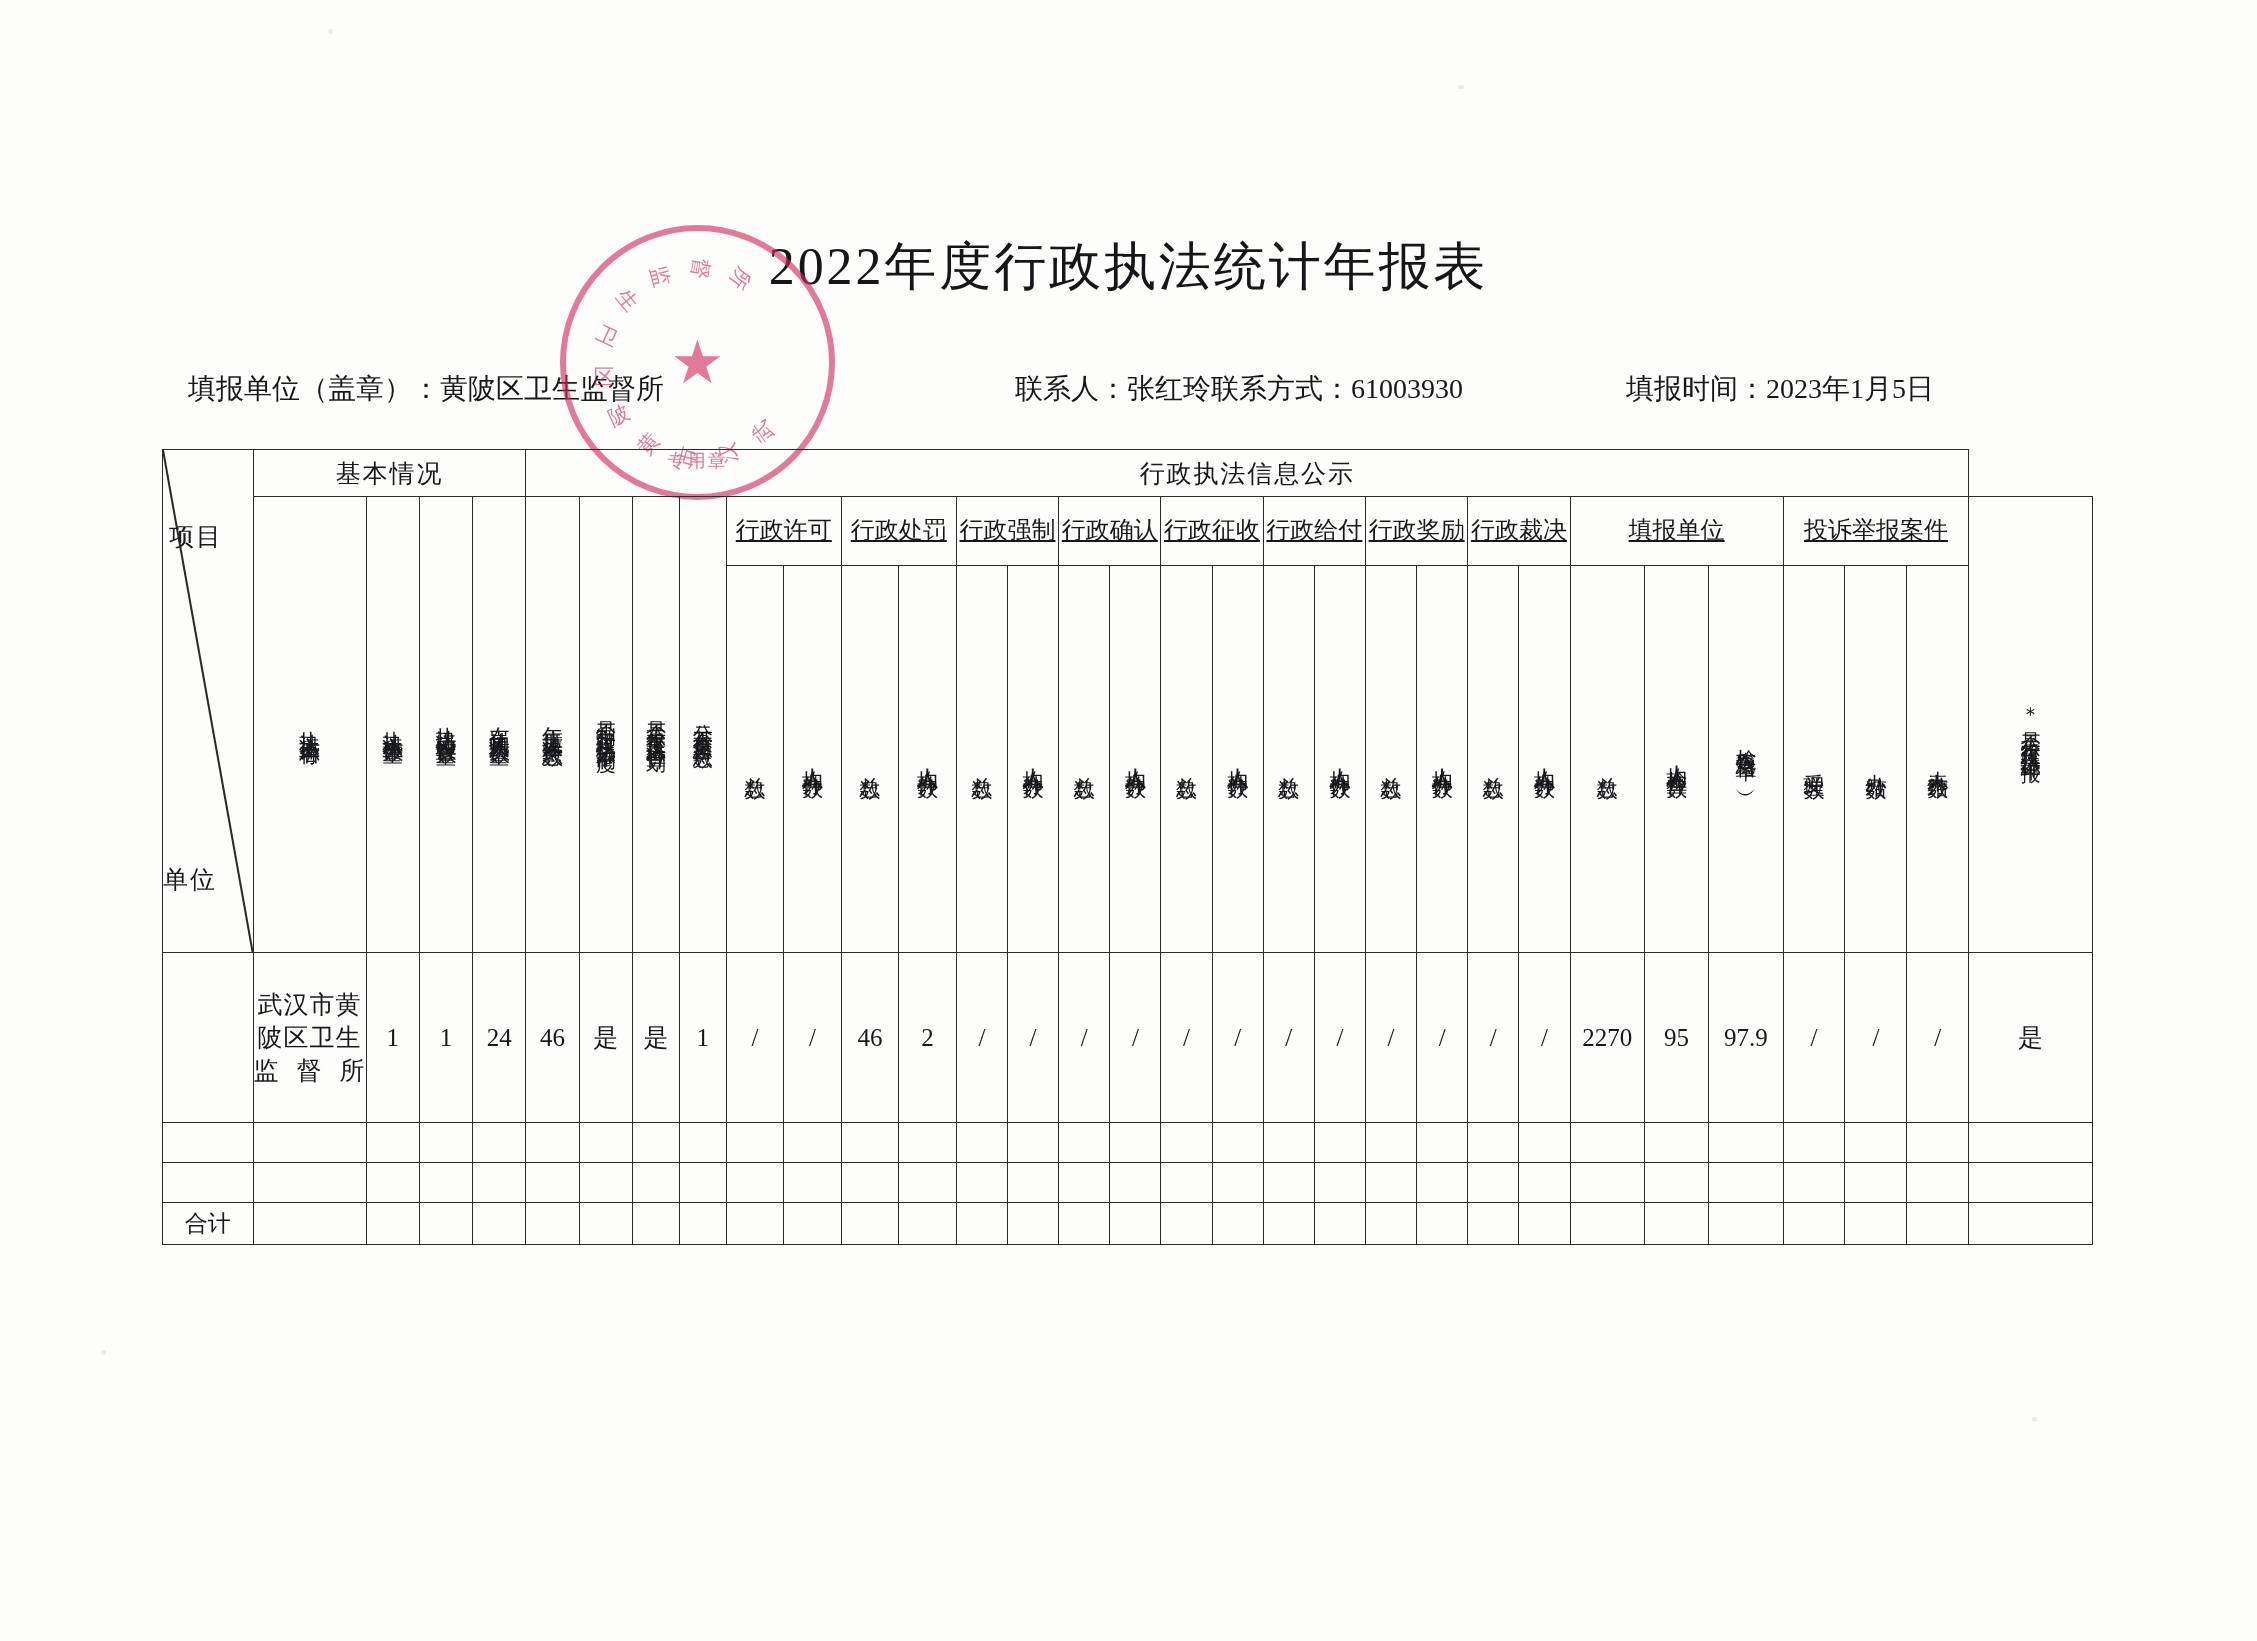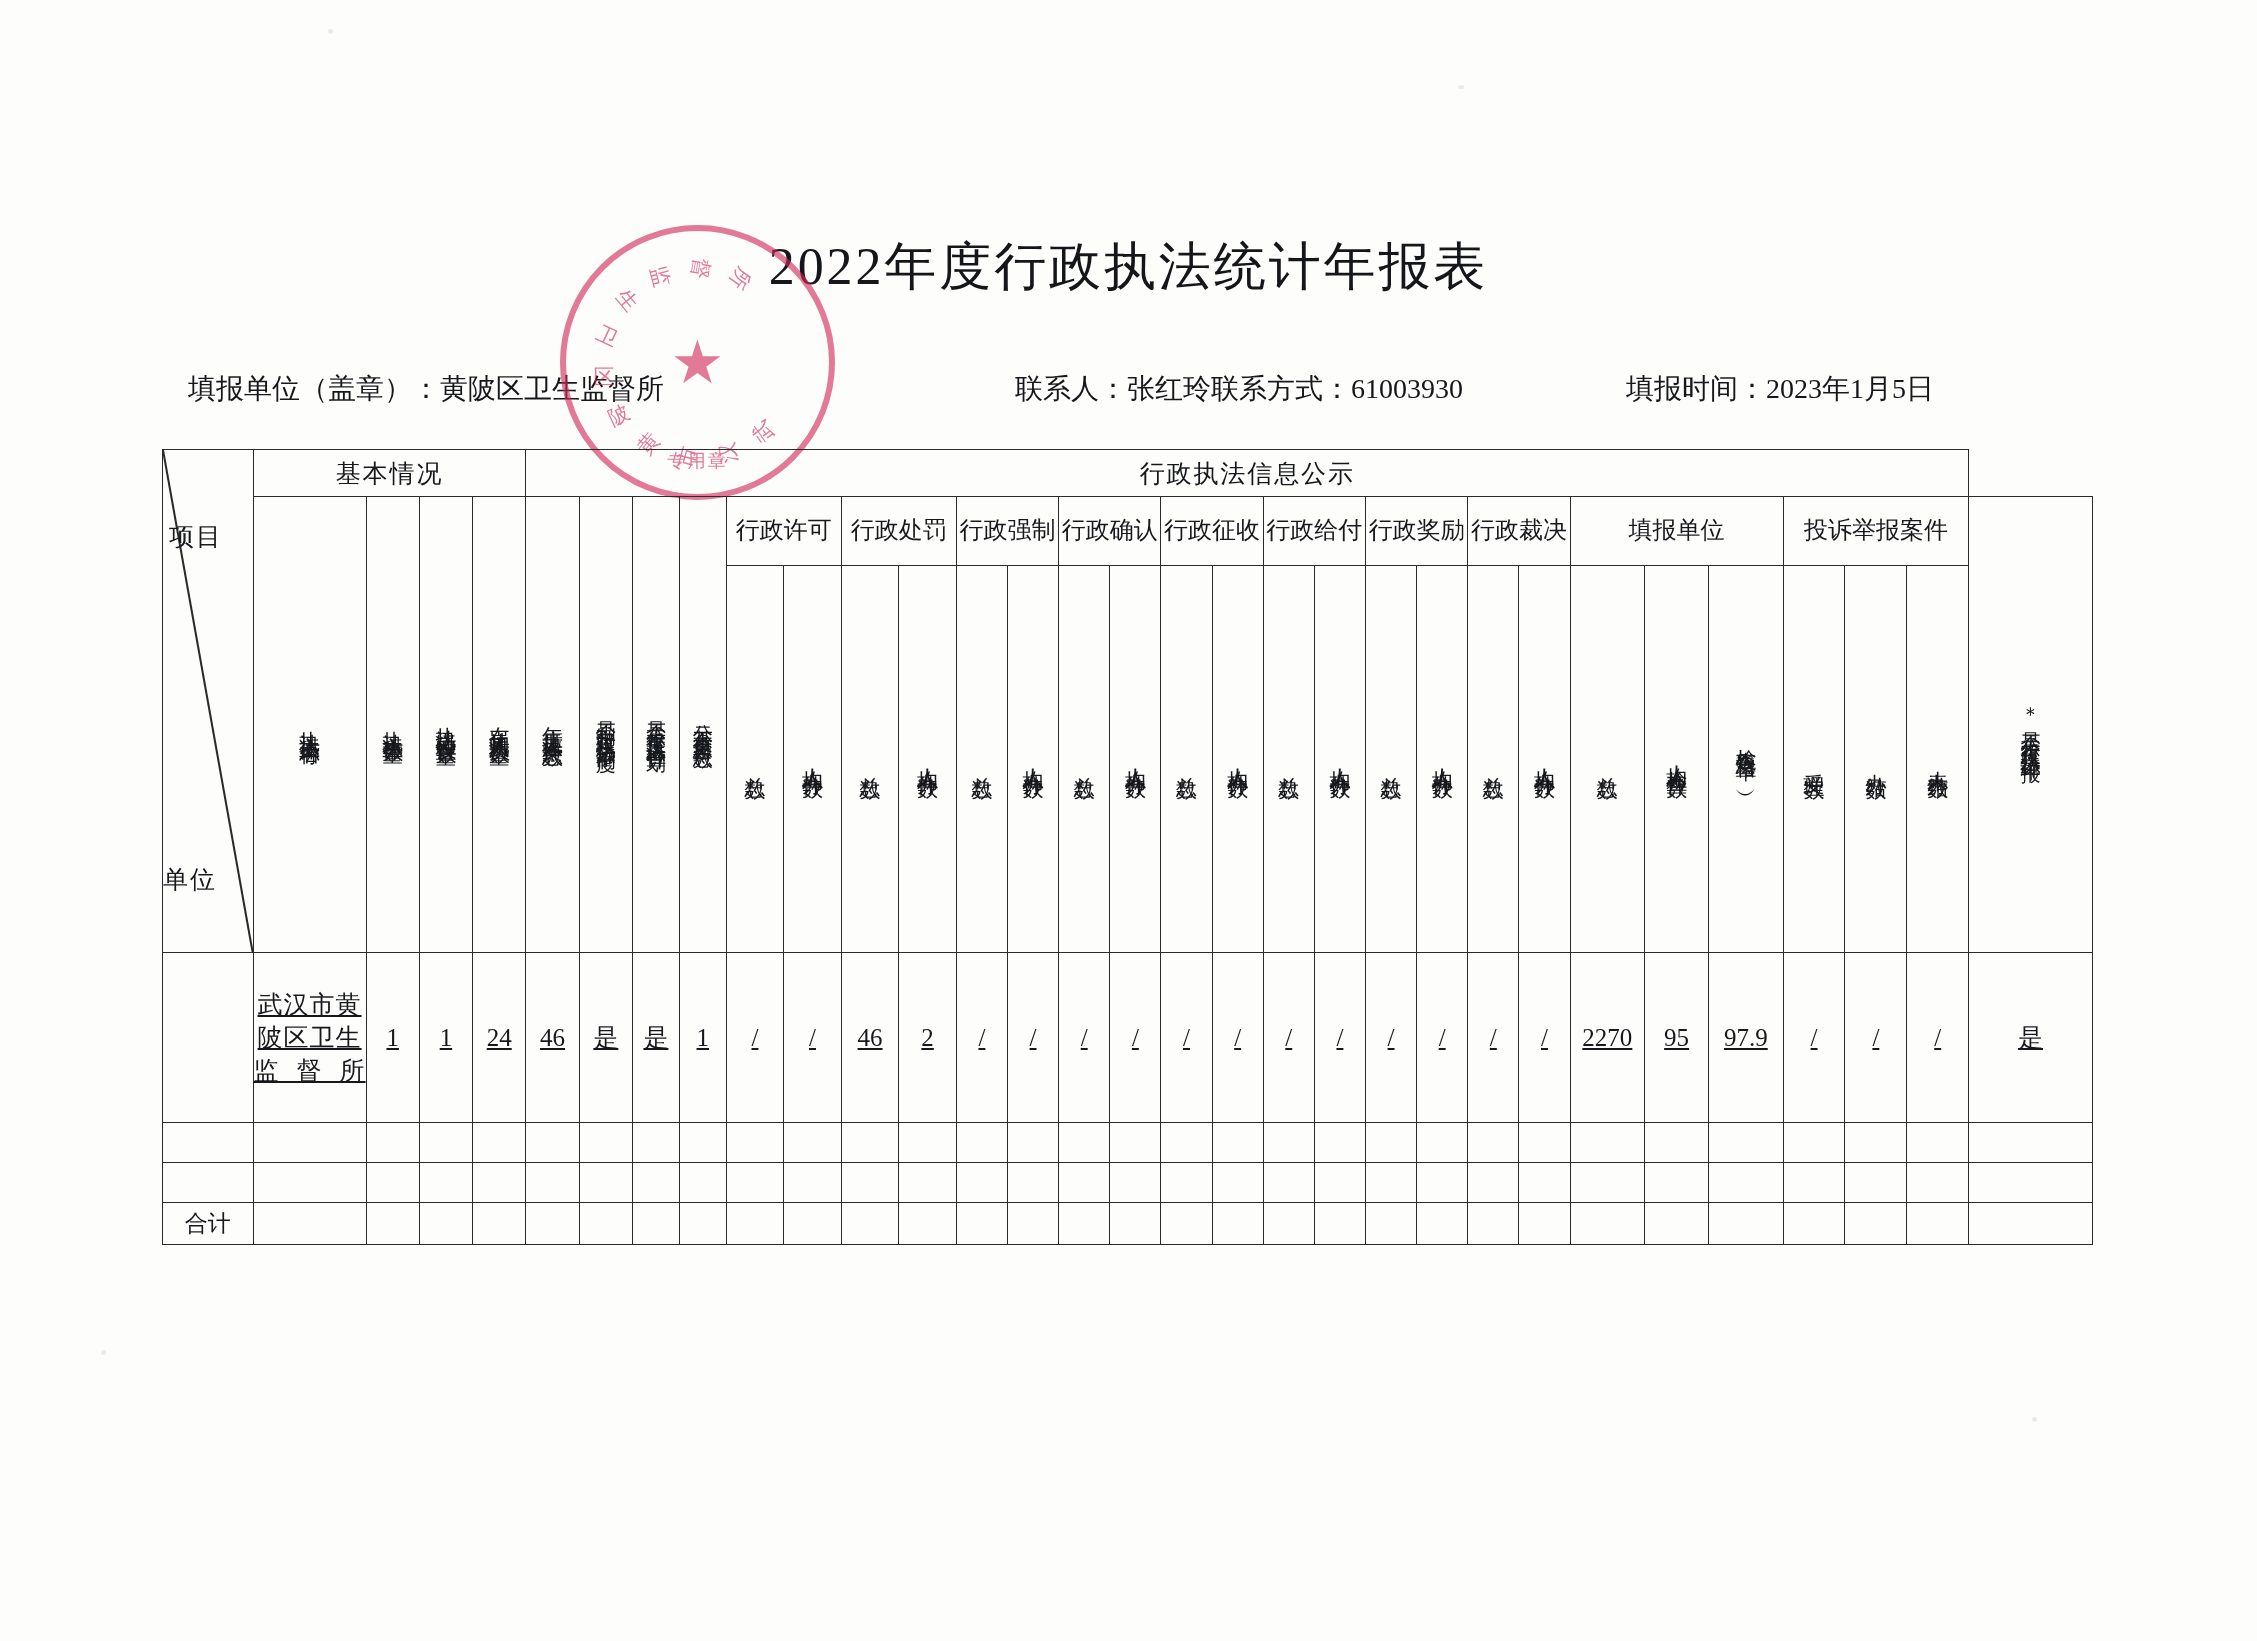--- a/index.html
+++ b/index.html
@@ -118,21 +118,21 @@
     color: #17181c;
   }
   table.main td, table.main th {
     border: 1.4px solid #2a2a2a;
     text-align: center;
     vertical-align: middle;
     padding: 0;
     font-weight: normal;
   }
   .grp-head { font-size: 25px; letter-spacing: 1.9px; height: 46px; }
-  .sub-head { font-size: 24px; height: 68px; line-height: 1.15; }
+  .sub-head { font-size: 24px; height: 68px; line-height: 1.15; text-decoration: underline; }
   .vert {
     writing-mode: vertical-rl;
     text-orientation: upright;
     letter-spacing: 2.9px;
     margin: 0 auto;
     line-height: 1.05;
     white-space: nowrap;
   }
   .vert-cell { height: 386px; font-size: 21px; }
   .vert-cell .vert { display: inline-block; }
@@ -155,21 +155,21 @@
     font-size: 25px;
     letter-spacing: 1.9px;
   }
   .corner-cell .lbl-bot {
     position: absolute;
     left: 0;
     bottom: 56px;
     font-size: 25px;
     letter-spacing: 1.9px;
   }
-  .data-row td { height: 169px; font-size: 25px; text-decoration: underline; }
+  .data-row td { height: 169px; font-size: 25px; }
   .empty-row td { height: 39px; }
   .total-row td { height: 41px; font-size: 23px; }
   .subj-name {
     font-size: 24px;
     line-height: 1.32;
     letter-spacing: 1px;
     padding: 0 9.7px;
     text-align: justify;
     text-align-last: justify;
   }

